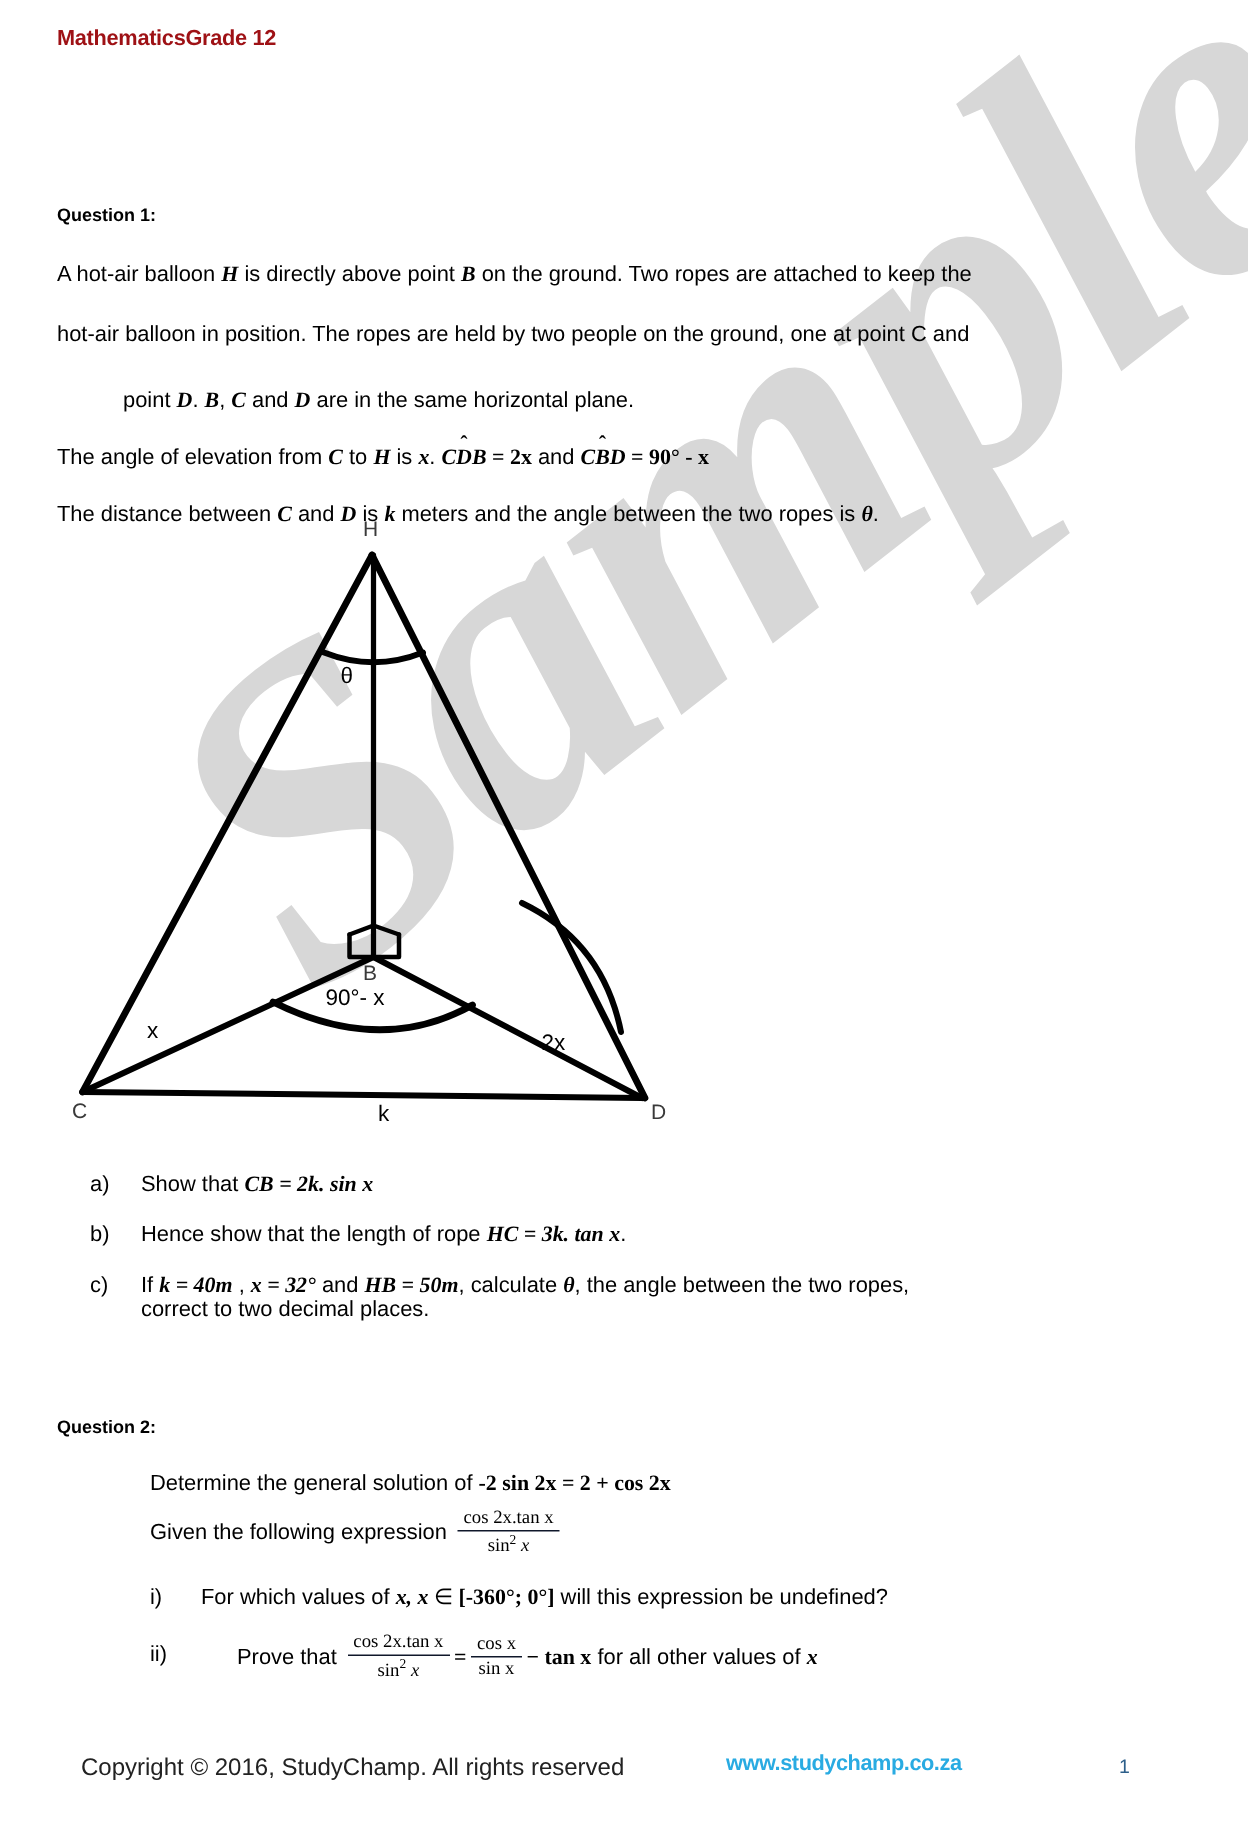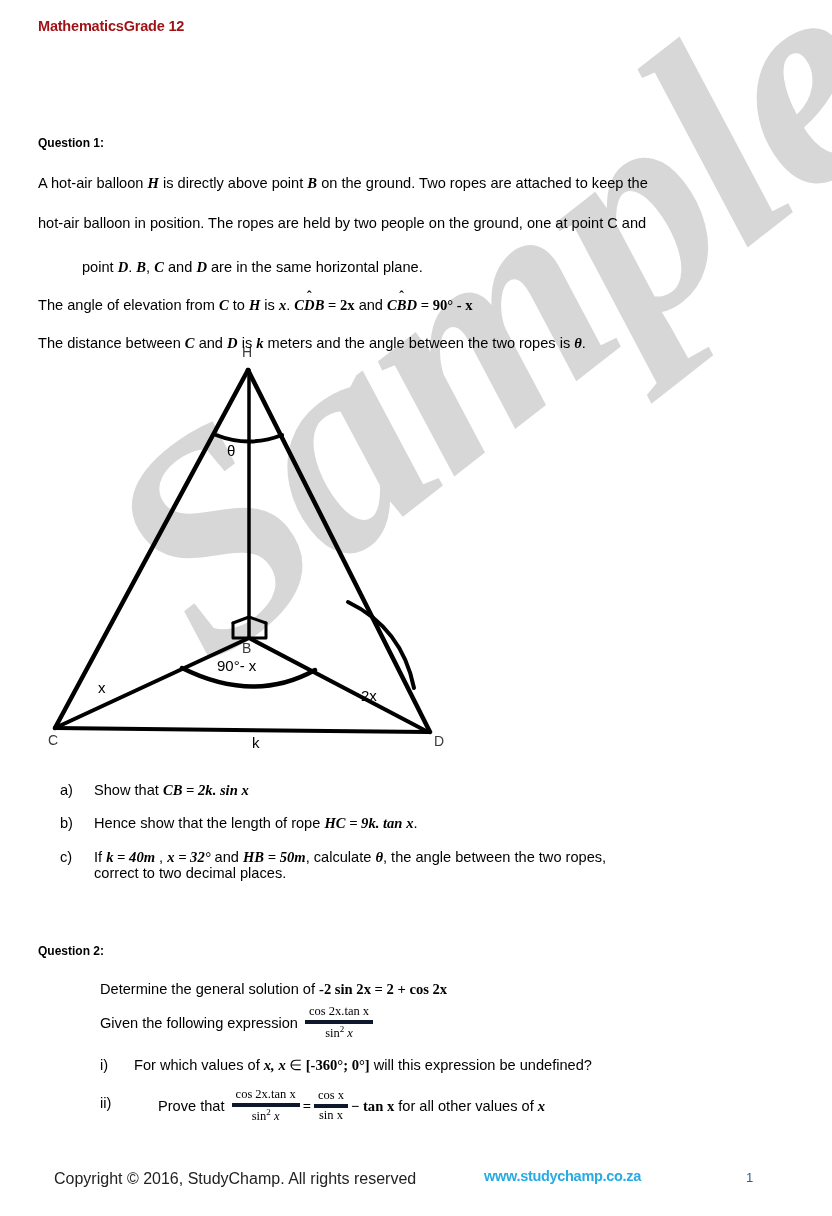--- a/index.html
+++ b/index.html
@@ -149,21 +149,21 @@
     display: inline-block;
     vertical-align: middle;
     text-align: center;
     font-family: "Liberation Serif", serif;
     font-size: 12.5px;
     line-height: 1.25;
     margin: 0 3px;
     position: relative;
     top: -1px;
   }
-  .frac .num { display: block; padding: 0 4px; border-bottom: 4px solid #0f172a; }
+  .frac .num { display: block; padding: 0 4px; border-bottom: 1px solid #0f172a; }
   .frac .den { display: block; padding: 0 4px; }
   .sup { font-size: 0.72em; vertical-align: super; }
 
   
   .diagram {
     position: absolute;
     left: 30px;
     top: 340px;
     width: 460px;
     height: 420px;
@@ -247,21 +247,21 @@
       <span>The distance between </span><span class="mb">C</span><span> and </span><span class="mb">D</span><span> is </span><span class="mb">k</span><span> meters and the angle between the two ropes is </span><span class="mb">θ</span><span>.</span>
     </div>
 
     <div class="li" style="left:60px; top:775px; width:720px;">
       <span class="marker">a)</span>
       <span class="body"><span>Show that </span><span class="mb">CB = 2k. sin x</span></span>
     </div>
 
     <div class="li" style="left:60px; top:808px; width:720px;">
       <span class="marker">b)</span>
-      <span class="body"><span>Hence show that the length of rope </span><span class="mb">HC = 9k. tan x</span><span>.</span></span>
+      <span class="body"><span>Hence show that the length of rope </span><span class="mb">HC = 3k. tan x</span><span>.</span></span>
     </div>
 
     <div class="li" style="left:60px; top:842px; width:740px;">
       <span class="marker">c)</span>
       <span class="body"><span>If </span><span class="mb">k = 40m</span><span> , </span><span class="mb">x = 32°</span><span> and </span><span class="mb">HB = 50m</span><span>, calculate </span><span class="mb">θ</span><span>, the angle between the two ropes,</span></span>
     </div>
 
     <div class="para" style="top:858px; left:94px;">
       <span>correct to two decimal places.</span>
     </div>

